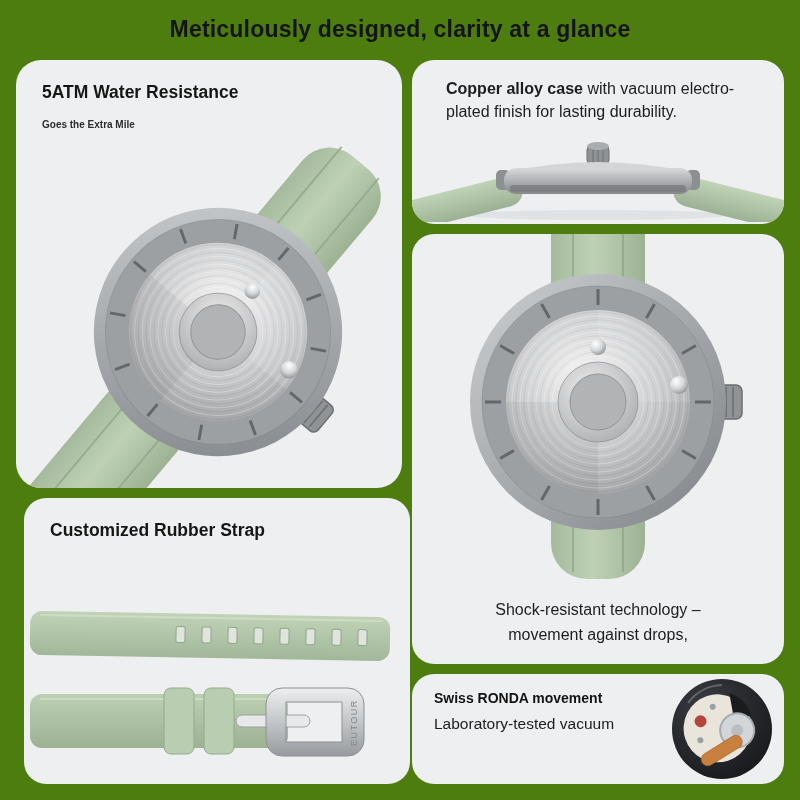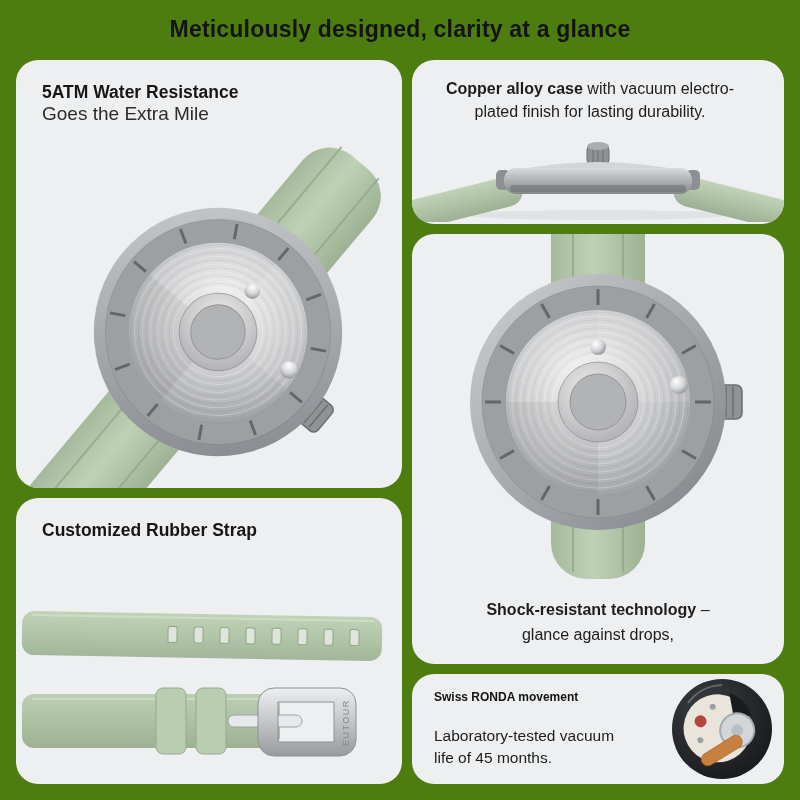--- a/index.html
+++ b/index.html
@@ -1,37 +1,37 @@
 <!DOCTYPE html>
 <html><head>
 <meta charset="utf-8">
 <style>
   * { margin:0; padding:0; box-sizing:border-box; }
   html,body { width:800px; height:800px; background:#ffffff; font-family:"Liberation Sans", sans-serif; }
   .canvas { position:relative; width:800px; height:800px; overflow:hidden; background:#4d7c0f; }
   .title { position:absolute; top:16px; left:0; width:100%; text-align:center;
            font-size:23px; font-weight:700; color:#141414; letter-spacing:.2px; }
   .card { position:absolute; background:#edeff1; border-radius:22px; overflow:hidden; }
-  #card-water    { left:16px;  top:60px;  width:386px; height:428px; }
+  #card-water    { left:16px;  top:60px;  width:386px; height:428px;border-radius:25px; }
   #card-copper   { left:412px; top:60px;  width:372px; height:164px; }
   #card-shock    { left:412px; top:234px; width:372px; height:430px; }
-  #card-strap    { left:16px;  top:498px; width:386px; height:286px; }
+  #card-strap    { left:24px;  top:498px; width:386px; height:286px; }
   #card-movement { left:412px; top:674px; width:372px; height:110px; }
   .card h2 { font-size:17.5px; font-weight:700; color:#161616; }
-  .card .sub { font-size:19px; color:#2c2c2c; margin-top:0; }
+  .card .sub { font-size:10px; color:#2c2c2c; margin-top:16px;font-weight:bold; }
   .pad { position:absolute; left:26px; top:22px; z-index:2; }
-  .copper-text { position:absolute; left:22px; top:18px; width:312px; font-size:16px;
-                 line-height:1.42; color:#1d1d1d; z-index:2;text-align:center; }
+  .copper-text { position:absolute; left:34px; top:18px; width:312px; font-size:16px;
+                 line-height:1.42; color:#1d1d1d; z-index:2; }
   .copper-text b { font-weight:700; }
   .shock-text { position:absolute; left:0; bottom:16px; width:100%; text-align:center;
                 font-size:16px; line-height:1.55; color:#1d1d1d; z-index:2; }
-  .shock-text b { font-weight:700; }
+  .shock-text b { font-weight:400; }
   .movement-text { position:absolute; left:22px; top:15px; width:235px; font-size:15.5px;
                    line-height:1.42; color:#1d1d1d; z-index:2; }
-  .movement-text b { display:block; font-size:12px; font-weight:700; margin-bottom:19px; color:#131313; }
+  .movement-text b { display:block; font-size:14px; font-weight:700; margin-bottom:4px; color:#131313; }
   svg.illus { position:absolute; display:block; z-index:1; }
   #watch-angled   { left:0; top:0; width:386px; height:428px; }
   #watch-front    { left:0; top:0; width:372px; height:430px; }
   #watch-side     { left:0; bottom:2px; width:372px; height:96px; }
   #straps-illus   { left:0; bottom:2px; width:386px; height:186px; }
   #movement-illus { right:10px; top:3px; width:104px; height:104px; }
 </style>
 </head>
 <body>
 
@@ -228,21 +228,21 @@
         <circle cx="186" cy="168" r="40" fill="url(#hubF)"></circle>
         <circle cx="186" cy="168" r="40" fill="none" stroke="#7e8184" stroke-width="1" opacity="0.6"></circle>
         <circle cx="186" cy="168" r="28" fill="#b2b3b5"></circle>
         <circle cx="186" cy="168" r="28" fill="none" stroke="#939496" stroke-width="1"></circle>
         <circle cx="186" cy="113" r="8" fill="url(#ballF)"></circle>
         <circle cx="267" cy="151" r="9" fill="url(#ballF)"></circle>
       </g>
     </svg>
     <div class="shock-text">
       <div><b>Shock-resistant technology</b><span> –</span></div>
-      <div>glance against drops,</div>
+      <div>movement against drops,</div>
     </div>
   </section>
 
   <section class="card" id="card-strap">
     <div class="pad">
       <h2>Customized Rubber Strap</h2>
     </div>
     <svg class="illus" id="straps-illus" viewBox="0 0 386 186">
       <defs>
         <linearGradient id="strapD1" x1="0" y1="0" x2="0" y2="1">
@@ -282,21 +282,20 @@
         <path d="M258,92 h66 a16,16 0 0 1 16,16 v36 a16,16 0 0 1 -16,16 h-66 a16,16 0 0 1 -16,-16 v-36 a16,16 0 0 1 16,-16 z M262,106 h56 v40 h-56 z" fill="url(#buckleG)" fill-rule="evenodd" stroke="#8e9194" stroke-width="1"></path>
         <text transform="translate(333 150) rotate(-90)" font-size="9" letter-spacing="1.5" fill="#84878a" font-family="Liberation Sans, sans-serif">EUTOUR</text>
       </g>
     </svg>
   </section>
 
   <section class="card" id="card-movement">
     <div class="movement-text">
       <b>Swiss RONDA movement</b>
       <div>Laboratory-tested vacuum</div>
-      <div>life of 45 months.</div>
     </div>
     <svg class="illus" id="movement-illus" viewBox="0 0 104 104">
       <defs>
         <radialGradient id="movBg" cx="0.35" cy="0.3" r="1">
           <stop offset="0" stop-color="#3a3d42"></stop>
             <stop offset="1" stop-color="#0e0f11"></stop>
         </radialGradient>
       </defs>
       <circle cx="52" cy="52" r="50" fill="url(#movBg)"></circle>
       <g transform="rotate(-18 52 52)">

